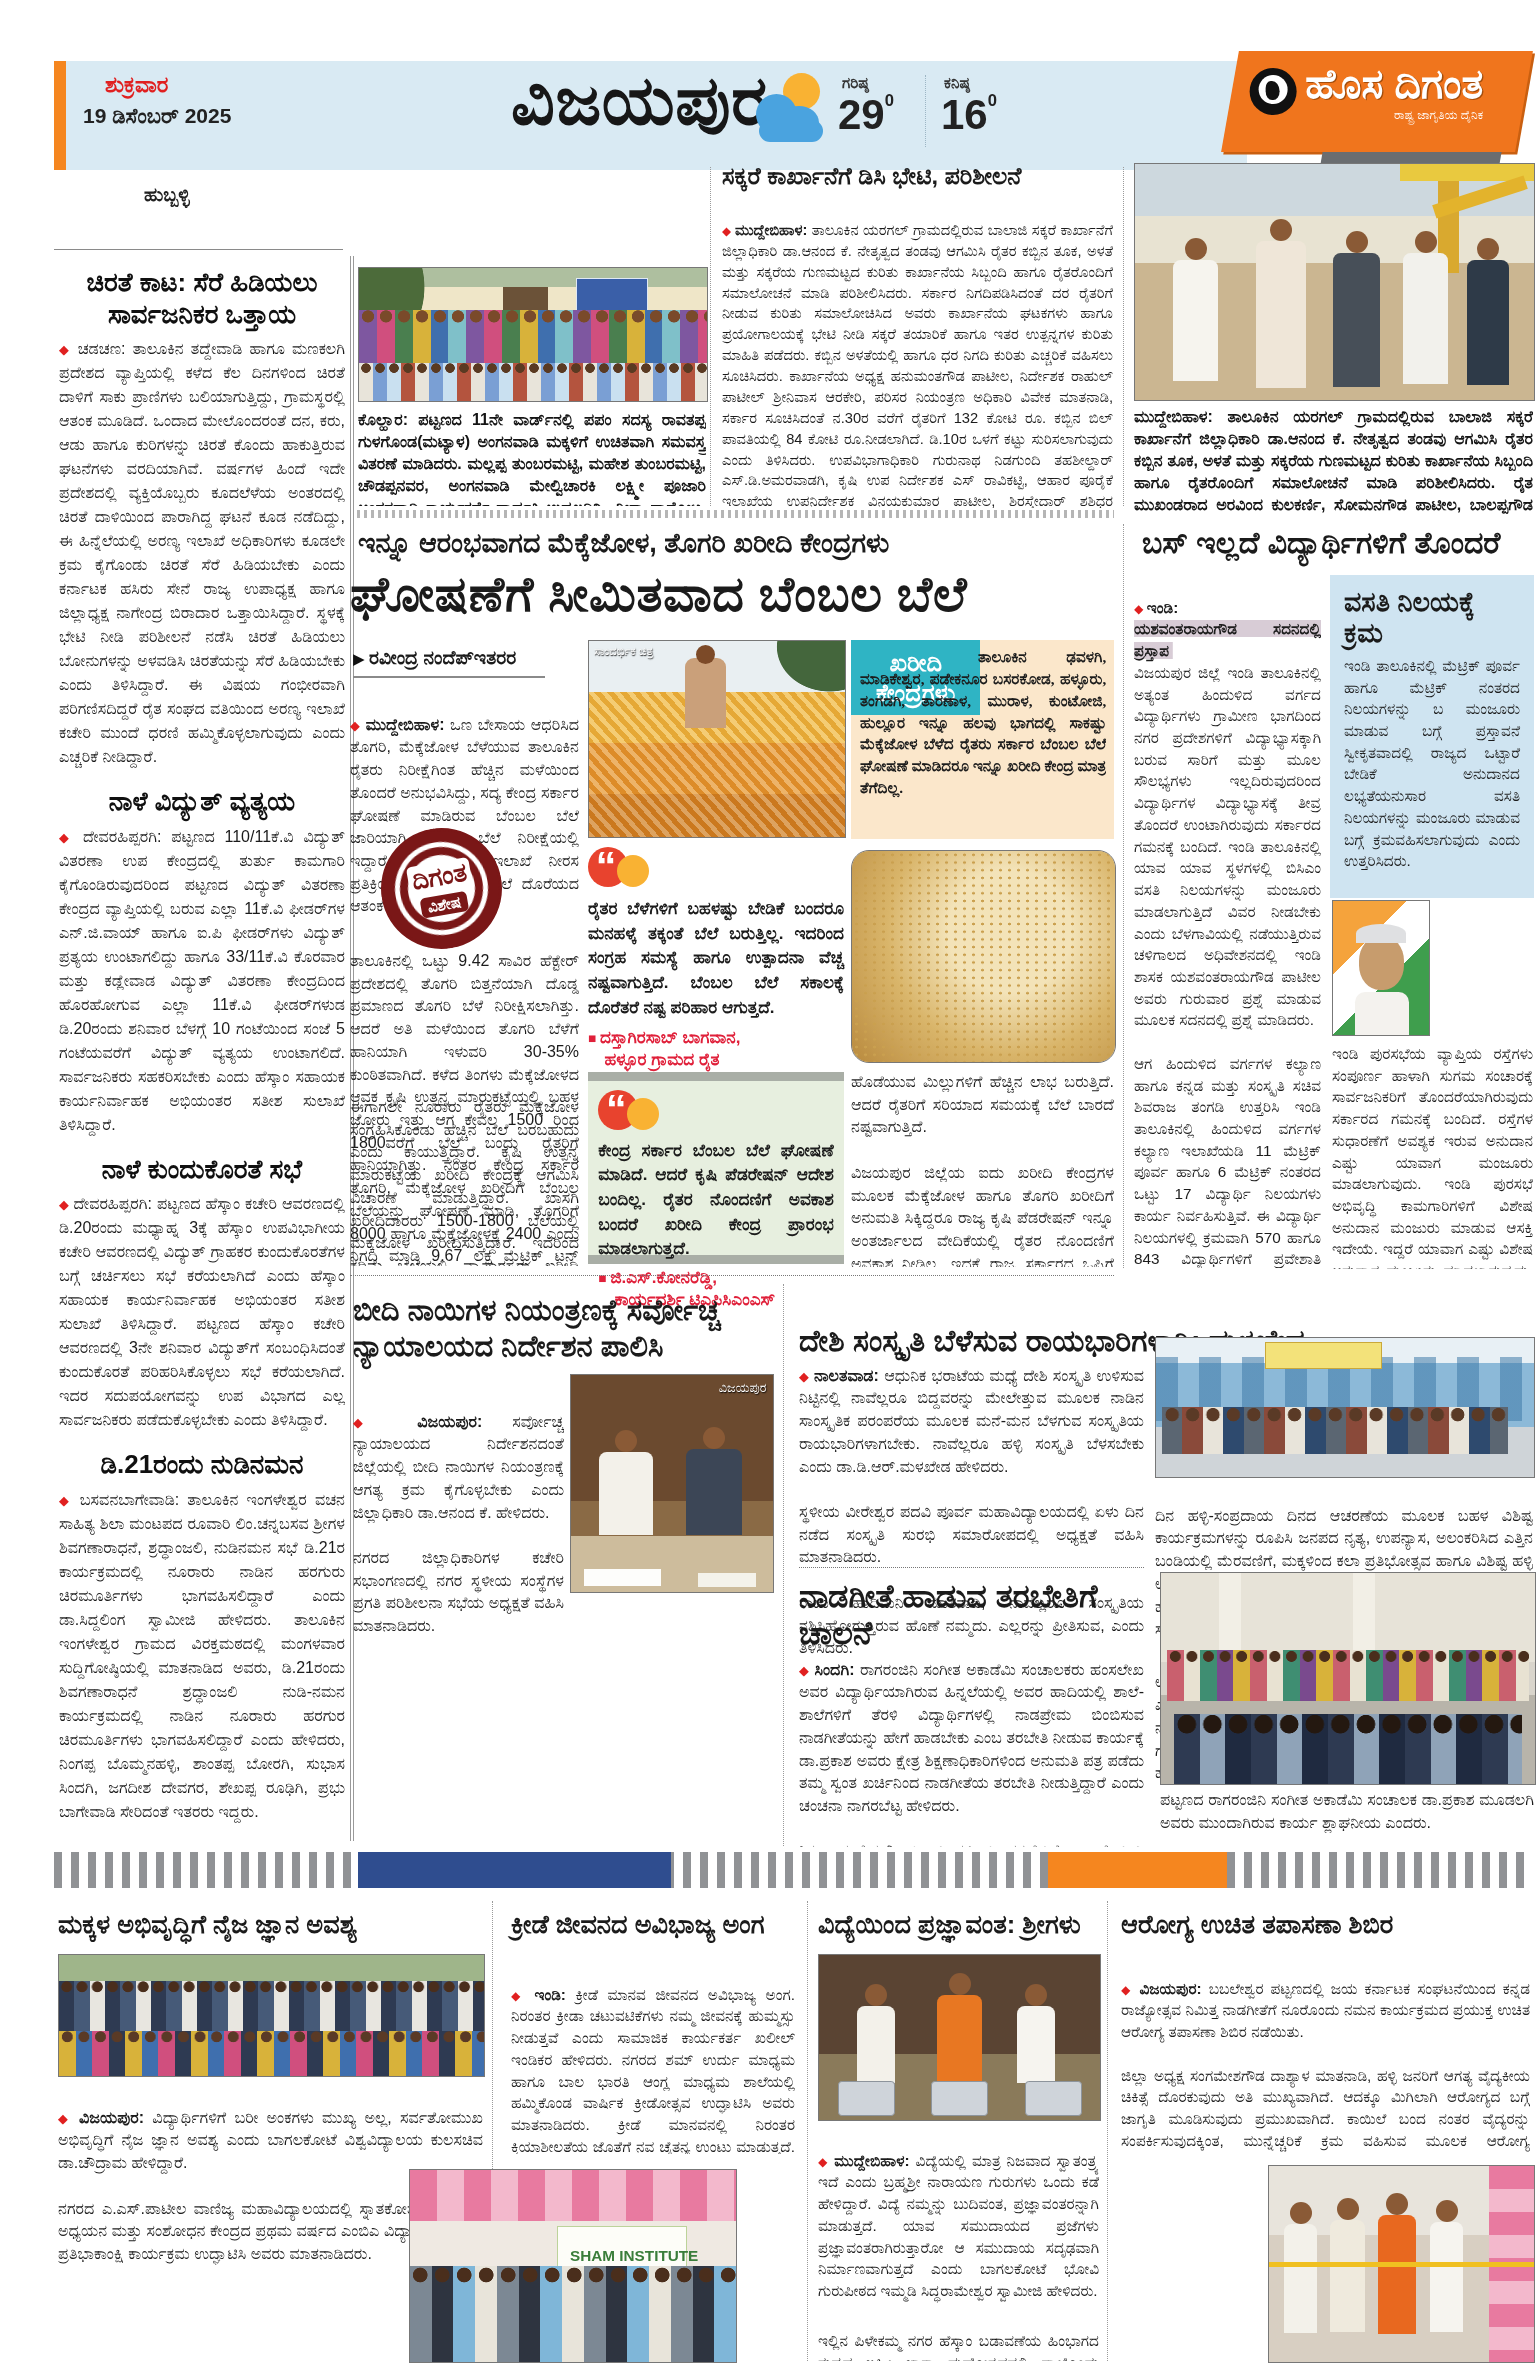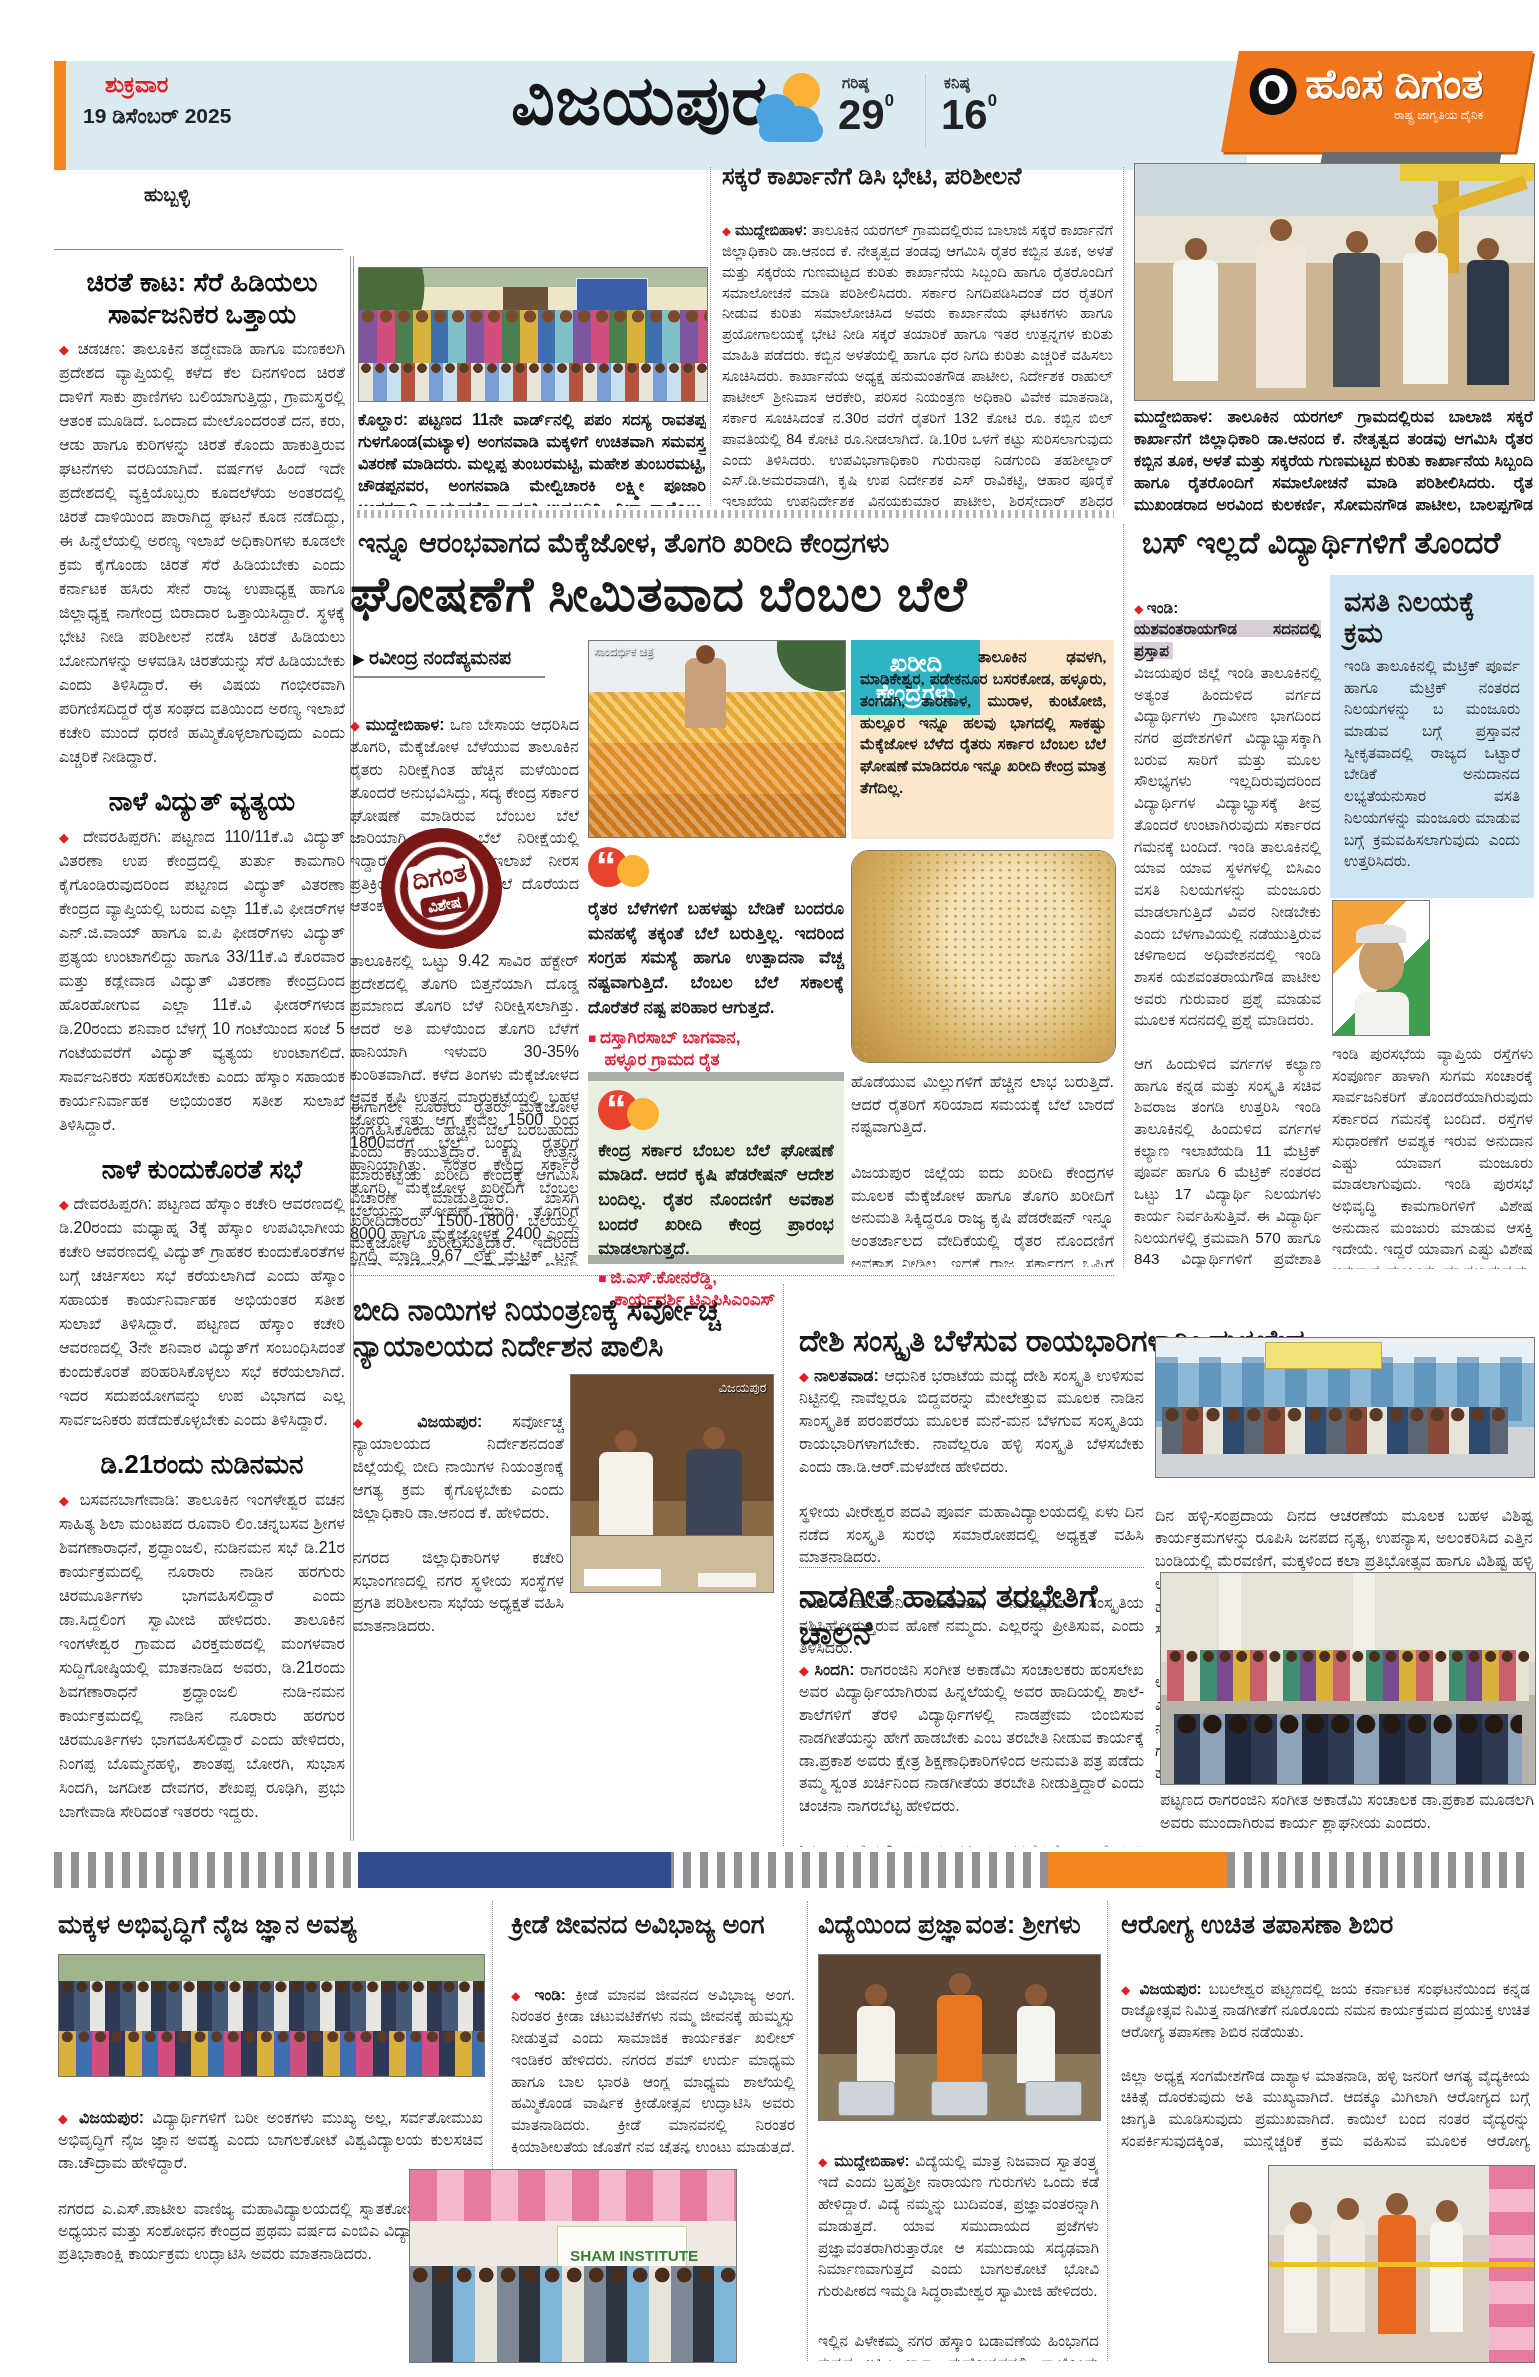--- a/index.html
+++ b/index.html
@@ -176,21 +176,21 @@
     <div class="fig" style="left:38px;top:96px;width:45px;height:121px;background:#f6f4ee;"></div>
     <div class="fig" style="left:121px;top:77px;width:50px;height:147px;background:#efe6d8;"></div>
     <div class="fig" style="left:198px;top:89px;width:47px;height:134px;background:#474f58;"></div>
     <div class="fig" style="left:268px;top:89px;width:45px;height:131px;background:#f2f1ec;"></div>
     <div class="fig" style="left:332px;top:96px;width:42px;height:125px;background:#2e3a48;"></div>
   </div>
   <div class="abs cap" style="left:1134px;top:406px;width:399px;height:109px;overflow:hidden;">ಮುದ್ದೇಬಿಹಾಳ: ತಾಲೂಕಿನ ಯರಗಲ್ ಗ್ರಾಮದಲ್ಲಿರುವ ಬಾಲಾಜಿ ಸಕ್ಕರೆ ಕಾರ್ಖಾನೆಗೆ ಜಿಲ್ಲಾಧಿಕಾರಿ ಡಾ.ಆನಂದ ಕೆ. ನೇತೃತ್ವದ ತಂಡವು ಆಗಮಿಸಿ ರೈತರ ಕಬ್ಬಿನ ತೂಕ, ಅಳತೆ ಮತ್ತು ಸಕ್ಕರೆಯ ಗುಣಮಟ್ಟದ ಕುರಿತು ಕಾರ್ಖಾನೆಯ ಸಿಬ್ಬಂದಿ ಹಾಗೂ ರೈತರೊಂದಿಗೆ ಸಮಾಲೋಚನೆ ಮಾಡಿ ಪರಿಶೀಲಿಸಿದರು. ರೈತ ಮುಖಂಡರಾದ ಅರವಿಂದ ಕುಲಕರ್ಣಿ, ಸೋಮನಗೌಡ ಪಾಟೀಲ, ಬಾಲಪ್ಪಗೌಡ ಲಿಂಗದಳ್ಳಿ, ಶಿವನಗೌಡ ಜಲಪುರ ಸೇರಿದಂತೆ ಹಲವು ರೈತರು, ಅಧಿಕಾರಿಗಳು ಭಾಗವಹಿಸಿದ್ದರು.</div>
 
   <div class="abs kicker" style="left:358px;top:528px;width:754px;">ಇನ್ನೂ ಆರಂಭವಾಗದ ಮೆಕ್ಕೆಜೋಳ, ತೊಗರಿ ಖರೀದಿ ಕೇಂದ್ರಗಳು</div>
   <div class="abs h-main" style="left:350px;top:566px;width:764px;">ಘೋಷಣೆಗೆ ಸೀಮಿತವಾದ ಬೆಂಬಲ ಬೆಲೆ</div>
-  <div class="abs byline" style="left:353px;top:647px;">ರವೀಂದ್ರ ನಂದೆಪ್ಯಮನಪ</div>
+  <div class="abs byline" style="left:353px;top:647px;">ರವೀಂದ್ರ ನಂದೆಪ್ಇತರರ</div>
   <div class="abs rule" style="left:353px;top:676px;width:192px;height:1.9px;"></div>
 
   <div class="abs clip bt" style="left:350px;top:691px;width:229px;height:575px;font-size:16px;">
     <span class="dl dia">ಮುದ್ದೇಬಿಹಾಳ:</span> <span>ಒಣ ಬೇಸಾಯ ಆಧರಿಸಿದ ತೊಗರಿ, ಮೆಕ್ಕೆಜೋಳ ಬೆಳೆಯುವ ತಾಲೂಕಿನ ರೈತರು ನಿರೀಕ್ಷೆಗಿಂತ ಹೆಚ್ಚಿನ ಮಳೆಯಿಂದ ತೊಂದರೆ ಅನುಭವಿಸಿದ್ದು, ಸದ್ಯ ಕೇಂದ್ರ ಸರ್ಕಾರ ಘೋಷಣೆ ಮಾಡಿರುವ ಬೆಂಬಲ ಬೆಲೆ ಜಾರಿಯಾಗಿ ಒಳ್ಳೆಯ ಬೆಲೆ ನಿರೀಕ್ಷೆಯಲ್ಲಿ ಇದ್ದಾರೆ. ಆದರೆ ಕೃಷಿ ಇಲಾಖೆ ನೀರಸ ಪ್ರತಿಕ್ರಿಯೆಯಿಂದ ನಿರೀಕ್ಷಿತ ಬೆಲೆ ದೊರೆಯದ ಆತಂಕ ಎದುರಿಸುತ್ತಿದ್ದಾರೆ.</span>
     <div style="height:9px;"></div>
     <span>ತಾಲೂಕಿನಲ್ಲಿ ಒಟ್ಟು 9.42 ಸಾವಿರ ಹೆಕ್ಟೇರ್ ಪ್ರದೇಶದಲ್ಲಿ ತೊಗರಿ ಬಿತ್ತನೆಯಾಗಿ ದೊಡ್ಡ ಪ್ರಮಾಣದ ತೊಗರಿ ಬೆಳೆ ನಿರೀಕ್ಷಿಸಲಾಗಿತ್ತು. ಆದರೆ ಅತಿ ಮಳೆಯಿಂದ ತೊಗರಿ ಬೆಳೆಗೆ ಹಾನಿಯಾಗಿ ಇಳುವರಿ 30-35% ಕುಂಠಿತವಾಗಿದೆ. ಕಳೆದ ತಿಂಗಳು ಮೆಕ್ಕೆಜೋಳದ ಆವಕ ಕೃಷಿ ಉತ್ಪನ್ನ ಮಾರುಕಟ್ಟೆಯಲ್ಲಿ ಬಹಳ ಜೋರು ಇತ್ತು ಆಗ ಕೇವಲ 1500 ರಿಂದ 1800ವರೆಗೆ ಬೆಲೆ ಬಂದು ರೈತರಿಗೆ ಹಾನಿಯಾಗಿತ್ತು. ನಂತರ ಕೇಂದ್ರ ಸರ್ಕಾರ ತೊಗರಿ, ಮೆಕ್ಕೆಜೋಳ ಖರೀದಿಗೆ ಬೆಂಬಲ ಬೆಲೆಯನ್ನು ಘೋಷಣೆ ಮಾಡಿ, ತೊಗರಿಗೆ 8000 ಹಾಗೂ ಮೆಕ್ಕೆಜೋಳಕ್ಕೆ 2400 ಎಂದು ನಿಗದಿ ಮಾಡಿ 9.67 ಲಕ್ಷ ಮೆಟ್ರಿಕ್ ಟನ್ ಆಹಾರ ಧಾನ್ಯ ಖರೀದಿಸಲು ರಾಜ್ಯಕ್ಕೆ ಒಪ್ಪಿಗೆ ನೀಡಿದೆ.</span>
   </div>
 
   <div class="abs stamp" style="left:381px;top:828px;">
     <div class="s1">ದಿಗಂತ</div>

